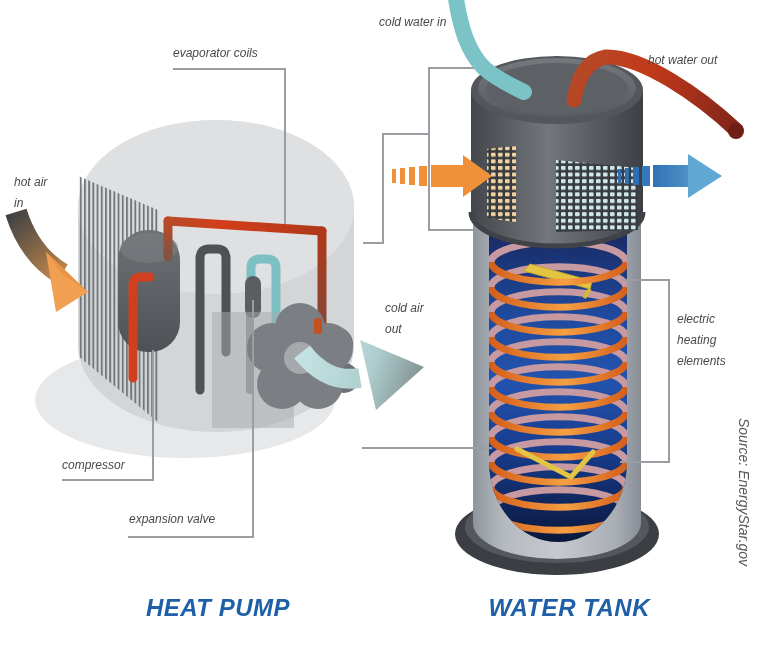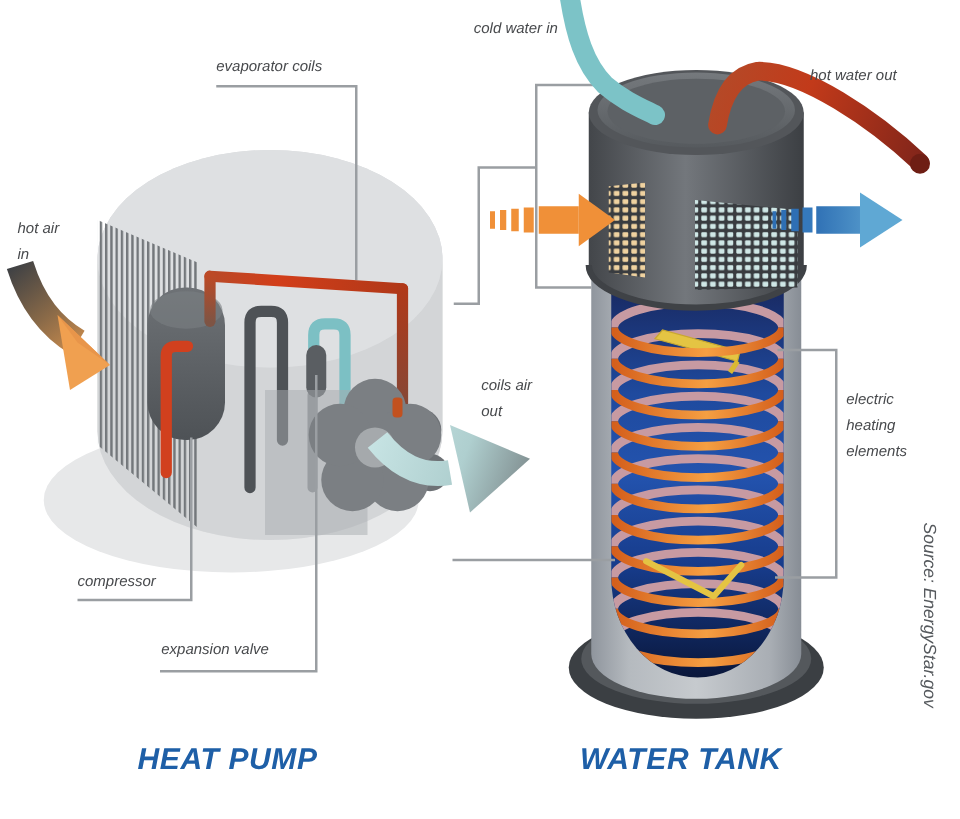--- a/index.html
+++ b/index.html
@@ -7,21 +7,21 @@
     position:relative;width:768px;height:655px;background:#ffffff;overflow:hidden;
     font-family:"Liberation Sans", sans-serif;
   }
   .illustration{position:absolute;left:0;top:0;}
   .lbl{
     position:absolute;font-style:italic;font-size:12px;line-height:21px;
     color:#47494c;white-space:pre-line;
   }
   .heading{
     position:absolute;font-style:italic;font-weight:bold;font-size:24px;
-    color:#1e5fa7;letter-spacing:.5px;text-align:left;white-space:nowrap;
+    color:#1e5fa7;letter-spacing:.5px;text-align:right;white-space:nowrap;
   }
   .source{
     position:absolute;left:752px;top:418px;width:200px;
     transform:rotate(90deg);transform-origin:0 0;
     font-style:italic;font-size:14px;color:#55595d;white-space:nowrap;
   }
 </style>
 </head>
 <body>
 
@@ -249,21 +249,21 @@
   </svg>
 
   <div class="lbl" style="left:173px;top:43px;">evaporator coils</div>
 
   <div class="lbl" style="left:379px;top:12px;">cold water in</div>
 
   <div class="lbl" style="left:648px;top:50px;">hot water out</div>
 
   <div class="lbl" style="left:14px;top:172px;width:40px;">hot air in</div>
 
-  <div class="lbl" style="left:385px;top:298px;width:52px;">coils air out</div>
+  <div class="lbl" style="left:385px;top:298px;width:52px;">cold air out</div>
 
   <div class="lbl" style="left:62px;top:455px;text-align:right;">compressor</div>
 
   <div class="lbl" style="left:129px;top:509px;">expansion valve</div>
 
 
   <div class="lbl" style="left:677px;top:309px;width:64px;">electric heating elements</div>
 
   <div class="heading" style="left:110px;top:594px;width:180px;">HEAT PUMP</div>
 

